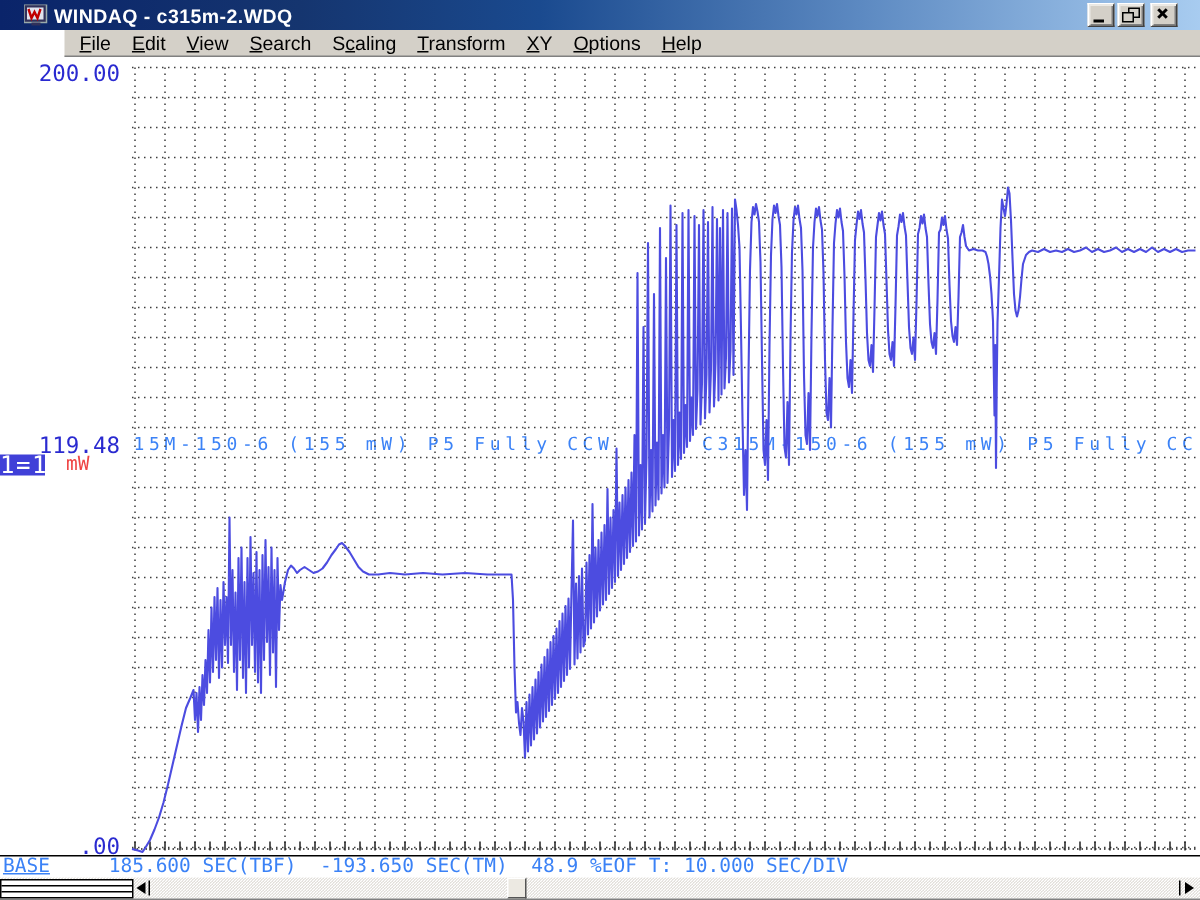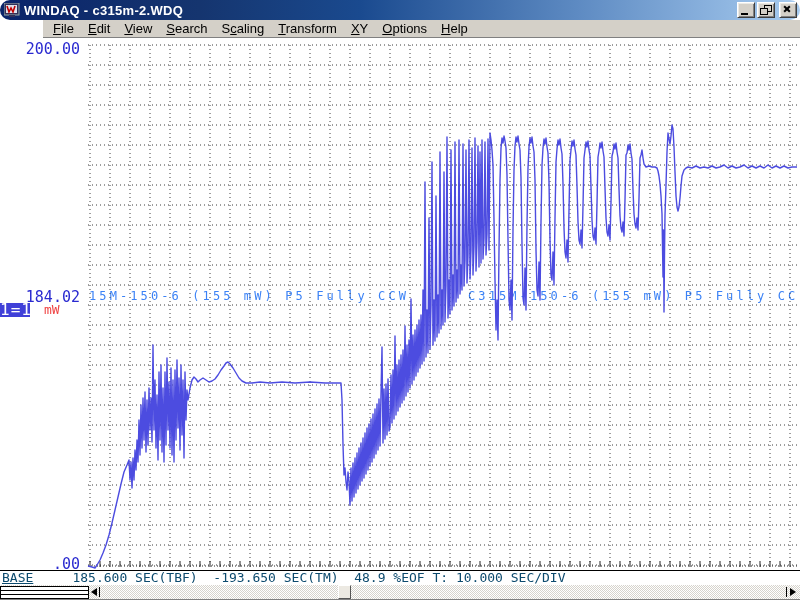--- a/index.html
+++ b/index.html
@@ -2,21 +2,21 @@
 <html><head>
 <meta charset="utf-8">
 <style>
   html,body{margin:0;padding:0;}
   body{width:800px;height:600px;position:relative;overflow:hidden;background:#fff;
        font-family:"Liberation Sans",sans-serif;}
 
   
   .titlebar{position:absolute;left:0;top:0;width:800px;height:20px;box-sizing:border-box;
     background:linear-gradient(90deg,#0a246a 0%,#15356f 25%,#1a4a8f 45%,#5d8ac2 72%,#a8ccf0 100%);
-    display:flex;align-items:center;padding:0 3px;border-radius:10px;}
+    display:flex;align-items:center;padding:0 15px;}
   .title-icon{width:16px;height:15px;margin:0 4px 0 1px;flex:0 0 auto;}
   .title-text{color:#fff;font-weight:bold;font-size:13px;letter-spacing:.3px;flex:1;
     white-space:nowrap;overflow:hidden;}
   .win-btn{width:16px;height:14px;background:#d4d0c8;position:relative;flex:0 0 auto;
     border:1px solid;border-color:#ffffff #404040 #404040 #ffffff;
     box-shadow:inset 1px 1px 0 #eceae5, inset -1px -1px 0 #808080;margin-left:2px;}
   .win-btn.gap{margin-left:4px;}
   .g-min{position:absolute;left:3px;bottom:2px;width:7px;height:2px;background:#000;}
   .g-rest-b{position:absolute;left:6px;top:2px;width:6px;height:5px;border:1px solid #000;background:#d4d0c8;}
   .g-rest-f{position:absolute;left:2px;top:5px;width:6px;height:5px;border:1px solid #000;background:#d4d0c8;}
@@ -38,21 +38,21 @@
   .y-label{position:absolute;left:2px;width:78px;text-align:right;
     font-family:"DejaVu Sans Mono",monospace;font-size:15px;color:#2a2ad0;white-space:pre;}
   .badge{position:absolute;left:0;top:303px;width:30px;height:14px;background:#4040d8;color:#fff;
     font-family:"DejaVu Sans Mono",monospace;font-size:16px;line-height:14px;text-align:center;letter-spacing:1px;}
   .unit{position:absolute;left:44px;top:302px;font-family:"DejaVu Sans Mono",monospace;
     font-size:13px;color:#ef4444;}
 
   
   .statusbar{position:absolute;left:0;top:570px;width:800px;height:20px;box-sizing:border-box;
     background:#fff;border-top:1px solid #000;border-bottom:1px solid #1a1a1a;
-    font-family:"DejaVu Sans Mono",monospace;font-size:13px;line-height:13px;color:#0c4a6e;
+    font-family:"DejaVu Sans Mono",monospace;font-size:13px;line-height:13px;color:#3b82f6;
     white-space:pre;padding-left:2px;overflow:hidden;}
   .statusbar .mode{text-decoration:underline;}
 
   
   .scrollrow{position:absolute;left:0;top:585px;width:800px;height:15px;box-sizing:border-box;
     border-bottom:1px solid #808080;background-color:#fff;
     background-image:
       linear-gradient(45deg,#d6d3cc 25%,transparent 25%,transparent 75%,#d6d3cc 75%),
       linear-gradient(45deg,#d6d3cc 25%,transparent 25%,transparent 75%,#d6d3cc 75%);
     background-size:2px 2px;background-position:0 0,1px 1px;}
@@ -245,21 +245,21 @@
     <line x1="760" y1="561" x2="760" y2="567" stroke="#222" stroke-width="1"></line>
     <line x1="770" y1="561" x2="770" y2="567" stroke="#222" stroke-width="1"></line>
     <line x1="780" y1="561" x2="780" y2="567" stroke="#222" stroke-width="1"></line>
     <line x1="790" y1="561" x2="790" y2="567" stroke="#222" stroke-width="1"></line>
     <line x1="88" y1="566" x2="797" y2="566" stroke="#222" stroke-width="1" stroke-dasharray="1,2"></line>
     <polyline points="88,566 92,567 95,568 97,565 100,560 103,553 106,545 109,535 112,523 115,510 118,497 121,484 124,472 127,465 129,460 130,480 131,462 132,488 133,458 134,480 135,450 136,470 137,440 138,462 139,420 140,455 141,405 142,448 143,398 144,440 145,392 146,452 147,400 148,445 149,388 150,430 151,398 152,442 153,345 154,430 155,380 156,448 157,395 158,460 159,372 160,440 161,365 162,452 163,388 164,462 165,372 166,445 167,358 168,430 169,382 170,448 171,368 172,455 173,380 174,462 175,370 176,440 177,360 178,428 179,378 180,450 181,365 182,435 183,380 184,458 185,372 186,420 187,390 188,400 190,388 192,380 194,377 196,379 198,382 200,380 203,378 206,380 209,382 212,381 215,379 218,375 221,370 224,366 226,363 228,362 230,364 233,368 236,373 239,378 242,381 246,383 252,383 260,382 270,383 282,382 295,383 310,382 325,383 341,383 342,400 343,445 344,475 345,468 346,482 347,490 348,472 349,481 350,505 351,468 352,501 353,463 354,497 355,458 356,493 357,453 358,489 359,448 360,485 361,443 362,481 363,438 364,478 365,433 366,474 367,428 368,470 369,424 370,466 371,419 372,462 373,414 374,458 375,409 376,454 377,404 378,450 379,399 380,446 381,394 382,347 383,443 384,389 385,439 386,384 387,435 388,379 389,431 390,427 391,375 392,423 393,370 394,419 395,336 396,415 397,365 398,411 399,360 400,407 401,355 402,403 403,350 404,400 405,326 406,396 407,345 408,392 409,340 410,388 411,299 412,384 413,335 414,380 415,330 416,376 417,325 418,372 419,320 420,368 421,315 422,364 423,290 424,361 425,182 426,357 427,310 428,353 429,218 430,349 431,305 432,162 433,345 434,300 435,341 436,196 437,337 438,295 439,333 440,152 441,329 442,290 443,325 444,172 445,322 446,285 447,137 448,318 449,280 450,314 451,150 452,310 453,275 454,306 455,142 456,302 457,270 458,298 459,140 460,294 461,265 462,290 463,144 464,286 465,260 466,150 467,283 468,255 469,140 470,279 471,250 472,148 473,275 474,246 475,138 476,271 477,242 478,146 479,267 480,152 481,263 482,140 483,259 484,238 485,142 486,255 487,234 488,139 489,250 490,133 491,140 492,150 493,165 494,220 495,280 496,330 497,300 498,340 499,250 500,180 501,148 502,138 503,143 504,136 505,141 506,148 507,175 508,240 509,300 510,310 511,280 512,320 513,230 514,170 515,146 516,137 517,142 518,136 519,144 520,150 521,178 522,245 523,298 524,305 525,268 526,310 527,225 528,168 529,147 530,138 531,143 532,137 533,146 534,152 535,180 536,250 537,290 538,296 539,262 540,300 541,222 542,165 543,148 544,139 545,144 546,138 547,147 548,153 549,182 550,240 551,275 552,280 553,252 554,285 555,218 556,162 557,149 558,140 559,145 560,139 561,148 562,154 563,184 564,228 565,252 566,258 567,240 568,262 569,210 570,160 571,150 572,141 573,146 574,140 575,149 576,155 577,186 578,222 579,240 580,244 581,230 582,248 583,206 584,158 585,150 586,142 587,147 588,141 589,150 590,156 591,187 592,220 593,236 594,240 595,228 596,244 597,204 598,157 599,151 600,143 601,148 602,142 603,151 604,157 605,188 606,218 607,232 608,236 609,225 610,240 611,202 612,156 613,152 614,144 615,149 616,143 617,152 618,158 619,189 620,216 621,228 622,232 623,222 624,236 625,200 626,155 627,153 628,145 629,150 630,144 631,153 632,159 633,190 634,214 635,224 636,228 637,218 638,230 639,198 640,158 641,155 642,150 643,158 644,164 646,167 649,166 652,167 655,167 657,168 658,171 659,176 660,184 661,196 662,214 663,277 663.5,230 664,312 664.5,255 665,215 666,185 667,152 668,133 669,139 670,144 671,136 672,125 673,129 674,147 675,172 676,196 677,207 678,211 679,207 680,198 681,186 682,176 684,170 686,168 688,167 692,168 696,166 700,168 704,167 708,168 712,166 716,168 720,167 724,165 728,168 732,166 736,168 740,167 744,165 748,168 752,166 756,168 760,166 764,168 768,165 772,168 776,166 780,168 784,166 788,168 792,167 797,167" fill="none" stroke="#4c4ce0" stroke-width="1.4" stroke-linejoin="round"></polyline>
   </svg>
 
 <div id="ylabels">
     <div class="y-label" style="top: 40px;">200.00</div>
-    <div class="y-label" style="top: 288px;">184.02</div>
+    <div class="y-label" style="top: 288px;">119.48</div>
     <div class="y-label" style="top: 555px;">.00</div>
   </div>
 <div class="badge">1=1</div>
 <div class="unit">mW</div>
 
 <div class="statusbar"><span class="mode">BASE</span><span>     185.600 SEC(TBF)  -193.650 SEC(TM)  48.9 %EOF T: 10.000 SEC/DIV</span></div>
 
 <div class="scrollrow">
   <span class="gauge">
       <span class="ln1"></span>

